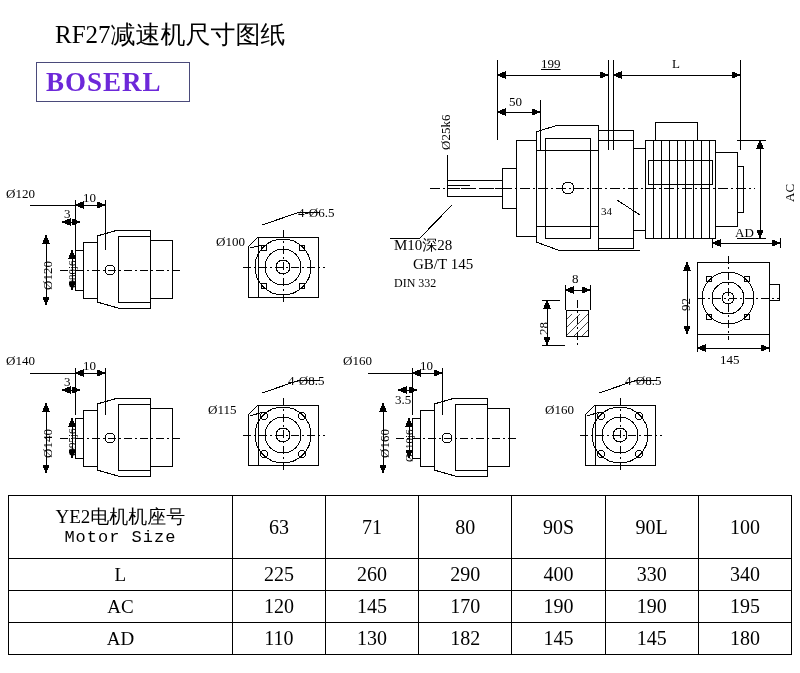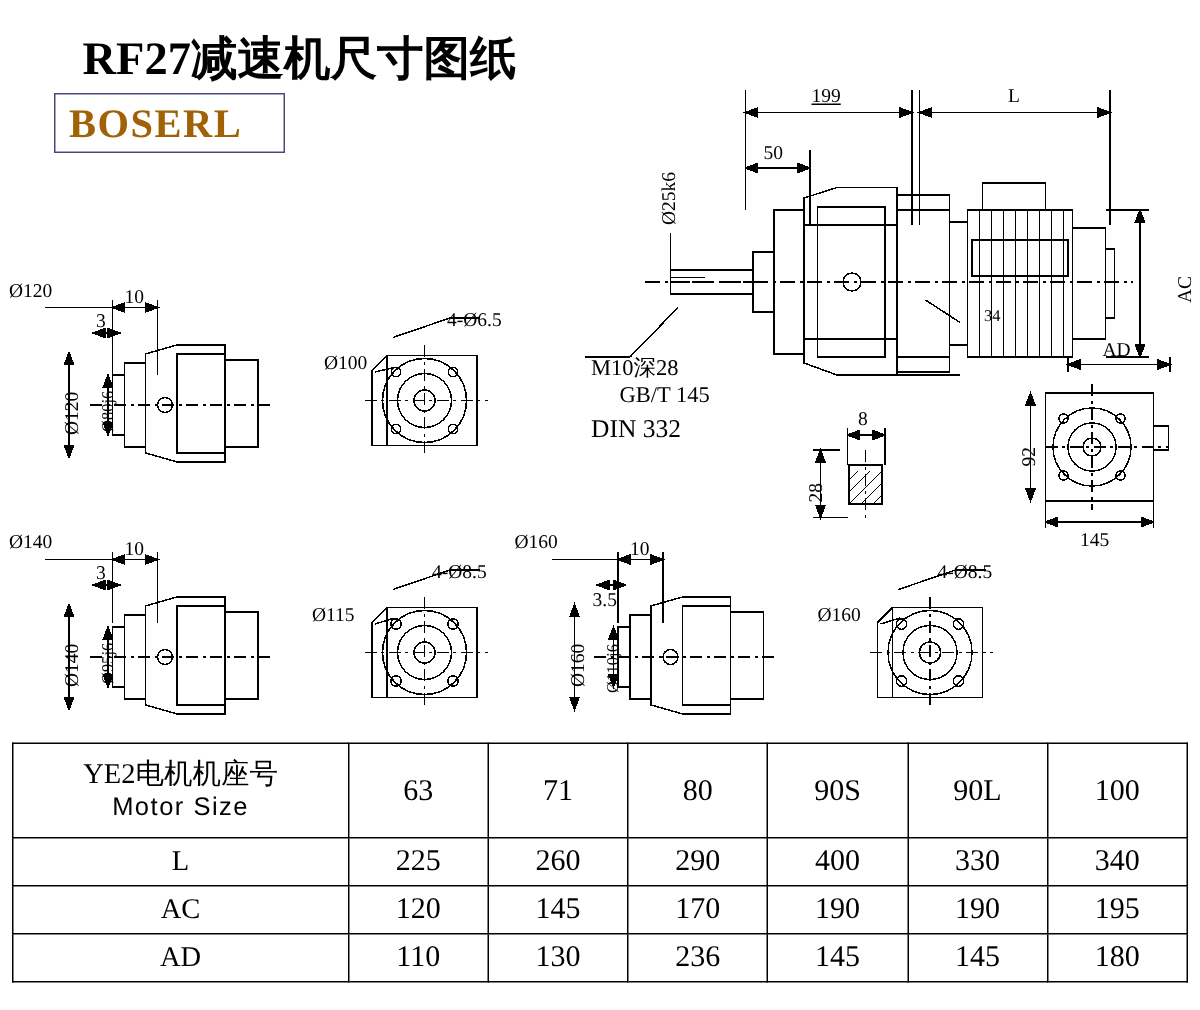--- a/index.html
+++ b/index.html
@@ -17,39 +17,39 @@
   }
   .page {
     position: absolute;
     left: 0; top: 0;
     width: 800px; height: 673px;
   }
   .title {
     position: absolute;
     left: 55px; top: 18px;
     font-family: "Liberation Serif", serif;
-    font-weight: bold;
-    font-size: 31px;
+    font-weight: normal;
+    font-size: 25px;
     letter-spacing: 0px;
     white-space: nowrap;
   }
   .logo-box {
     position: absolute;
     left: 36px; top: 62px;
     width: 152px; height: 38px;
     border: 1px solid #4a4a7a;
     background: #ffffff;
   }
   .logo-text {
     position: absolute;
     left: 9px; top: 4px;
     font-family: "Liberation Serif", serif;
     font-weight: bold;
     font-size: 27px;
-    color: #a16207;
+    color: #6d28d9;
     letter-spacing: 1px;
   }
   svg.draw {
     position: absolute;
     left: 0; top: 0;
     width: 800px; height: 673px;
   }
   .lbl {
     position: absolute;
     font-family: "Liberation Serif", serif;
@@ -76,21 +76,21 @@
     padding: 0;
     height: 31px;
   }
   .spec-table .hdr-cell {
     width: 225px;
     line-height: 1.15;
     font-size: 19px;
     height: 62px;
   }
   .hdr-cn { display:block; font-size: 19px; }
-  .hdr-en { display:block; font-family: Liberation Sans, sans-serif; font-size: 17px; letter-spacing: 1px; }
+  .hdr-en { display:block; font-family: Liberation Mono, monospace; font-size: 17px; letter-spacing: 1px; }
   .spec-table td.val { width: 93px; font-size: 20px; }
   .spec-table td.rowname { font-size: 19px; }
 </style>
 </head>
 <body>
 
 <div class="page">
 
   <div class="title">RF27减速机尺寸图纸</div>
 
@@ -339,22 +339,22 @@
   </svg>
 
   <div class="lbl" style="left:541px; top:56px;text-decoration:underline;">199</div>
   <div class="lbl" style="left:672px; top:56px;">L</div>
   <div class="lbl" style="left:509px; top:94px;">50</div>
   <div class="lbl rot" style="left:438px; top:150px; transform:rotate(-90deg);">Ø25k6</div>
   <div class="lbl rot" style="left:782px; top:202px; transform:rotate(-90deg);">AC</div>
   <div class="lbl" style="left:735px; top:225px;">AD</div>
   <div class="lbl" style="left:394px; top:236px; font-size:15px;">M10深28</div>
   <div class="lbl" style="left:394px; top:256px; font-size:15px;margin-left:19px;">GB/T 145</div>
-  <div class="lbl" style="left:394px; top:276px; font-size:17px;">DIN 332</div>
-  <div class="lbl small" style="left:656px; top:205px;">34</div>
+  <div class="lbl" style="left:394px; top:276px; font-size:12px;">DIN 332</div>
+  <div class="lbl small" style="left:601px; top:205px;">34</div>
 
   <div class="lbl" style="left:572px; top:271px;">8</div>
   <div class="lbl rot" style="left:536px; top:335px; transform:rotate(-90deg);">28</div>
 
   <div class="lbl rot" style="left:678px; top:311px; transform:rotate(-90deg);">92</div>
   <div class="lbl" style="left:720px; top:352px;">145</div>
 
   <div class="lbl" style="left:6px; top:186px;">Ø120</div>
   <div class="lbl" style="left:83px; top:190px;">10</div>
   <div class="lbl" style="left:64px; top:206px;">3</div>
@@ -408,21 +408,21 @@
         <td class="val">145</td>
         <td class="val">170</td>
         <td class="val">190</td>
         <td class="val">190</td>
         <td class="val">195</td>
       </tr>
       <tr>
         <td class="rowname">AD</td>
         <td class="val">110</td>
         <td class="val">130</td>
-        <td class="val">236</td>
+        <td class="val">182</td>
         <td class="val">145</td>
         <td class="val">145</td>
         <td class="val">180</td>
       </tr>
     </tbody>
   </table>
 
 </div>
 
 </body></html>

